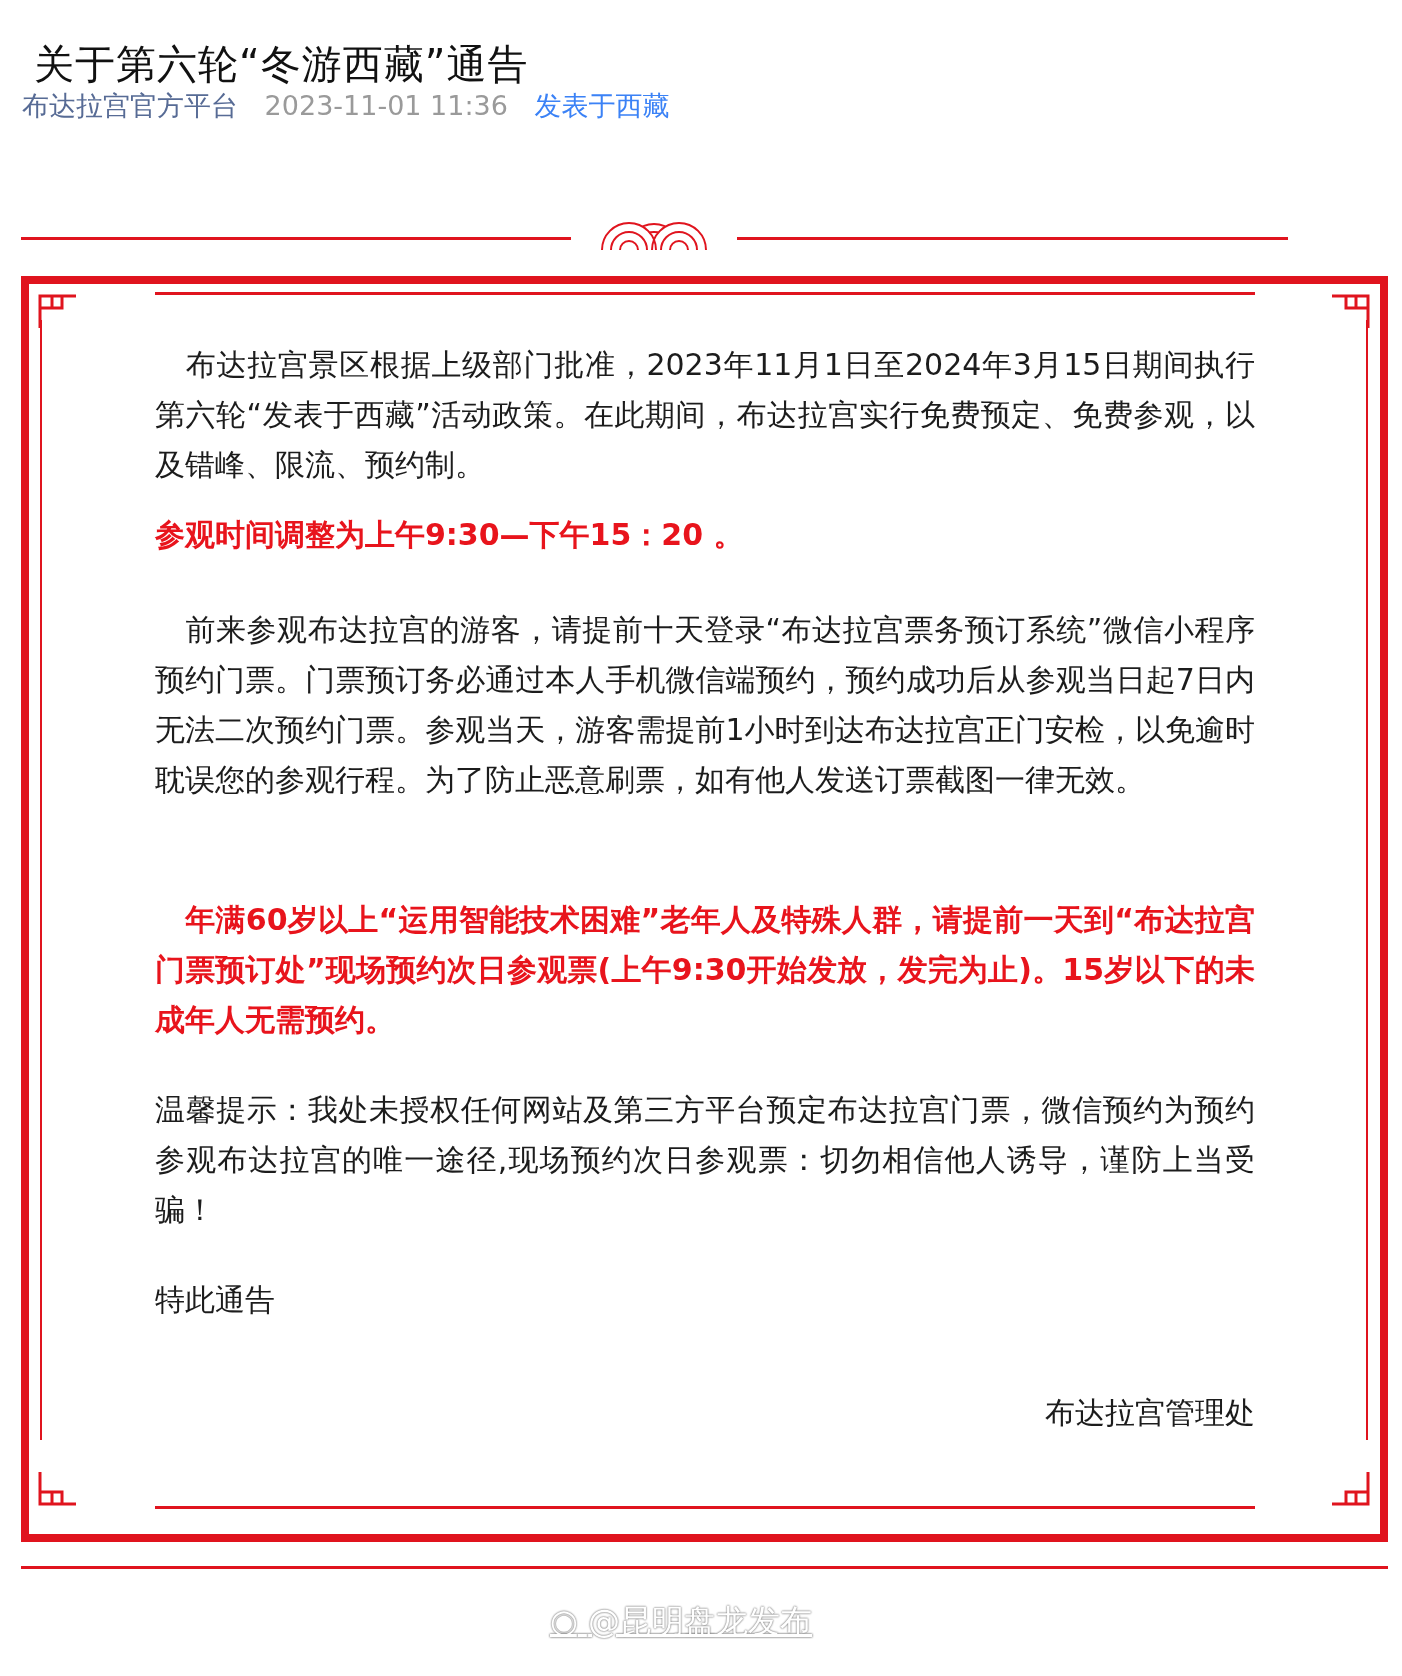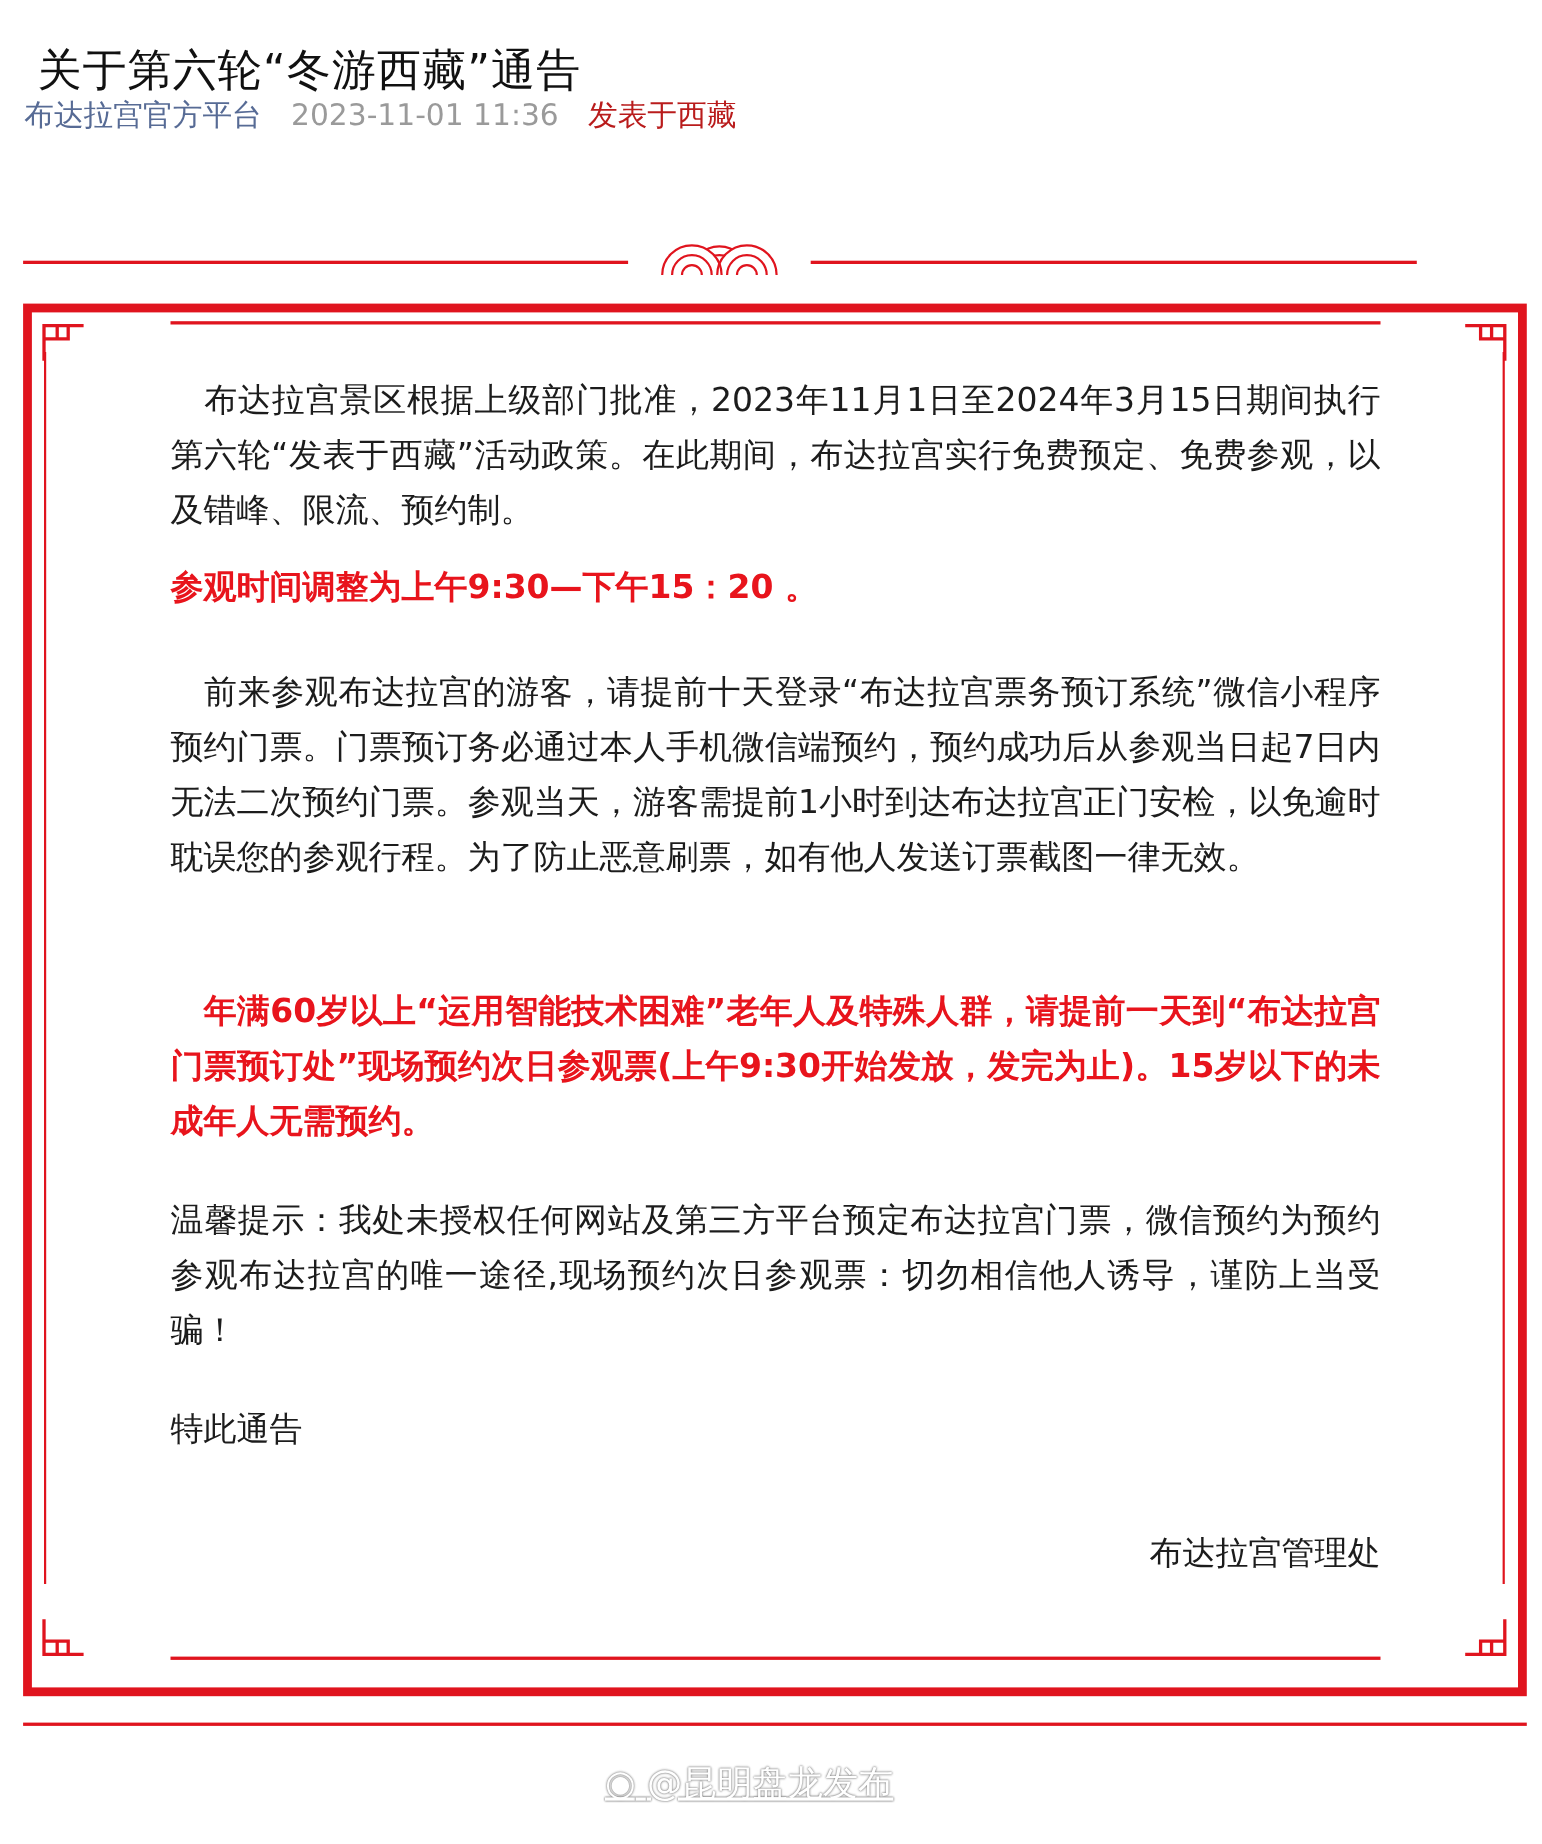--- a/index.html
+++ b/index.html
@@ -12,21 +12,21 @@
     position: absolute; left: 22px; top: 24px;
     font-size: 40px; line-height: 56px; color: #111; font-weight: normal;
     margin: 12px; letter-spacing: 1px;
   }
   .meta {
     position: absolute; left: 22px; top: 86px; font-size: 27px; line-height: 40px;
     white-space: nowrap;
   }
   .meta .author { color: #576b95; }
   .meta .time { color: #9a9a9a; margin-left: 18px; margin-top: 40px; }
-  .meta .loc { color: #b91c1c; margin-left: 18px; }
+  .meta .loc { color: #3b82f6; margin-left: 18px; }
 
   .hline { position: absolute; height: 3px; background: #e0141e; }
   .cloud { position: absolute; }
 
   .frame-outer {
     position: absolute; left: 21px; top: 276px; width: 1367px; height: 1266px;
     border: 8px solid #e0141e; box-sizing: border-box;
   }
   .frame-inner-v { position: absolute; width: 2px; background: #e0141e; }
   .frame-inner-h { position: absolute; height: 3px; background: #e0141e; }

